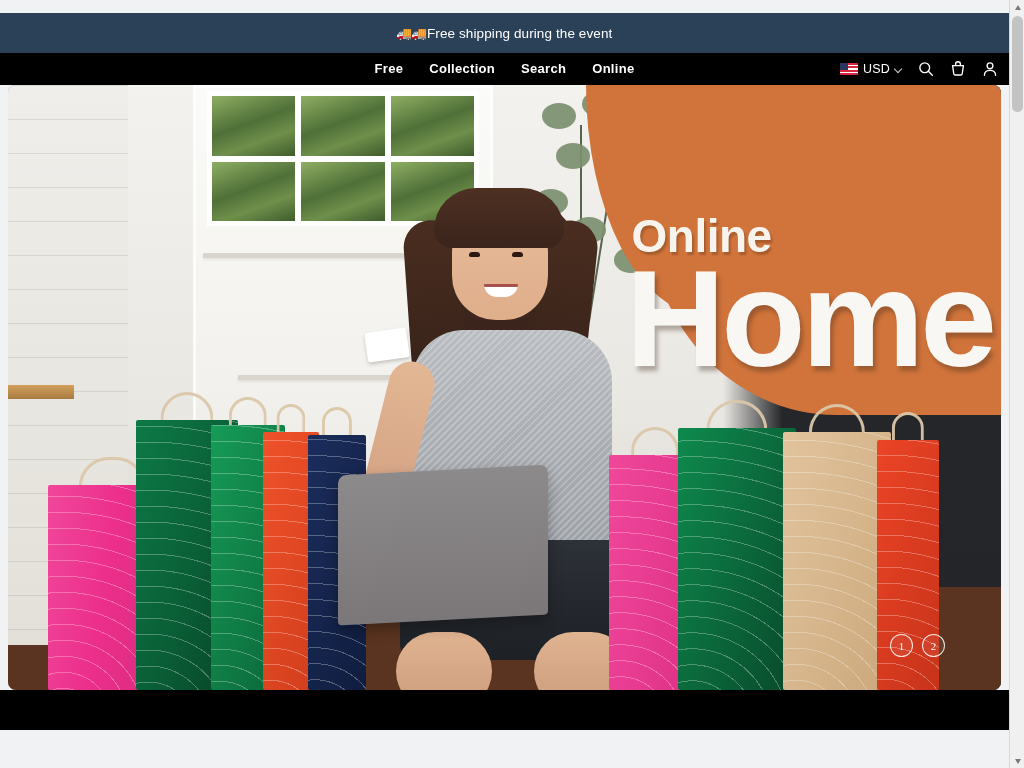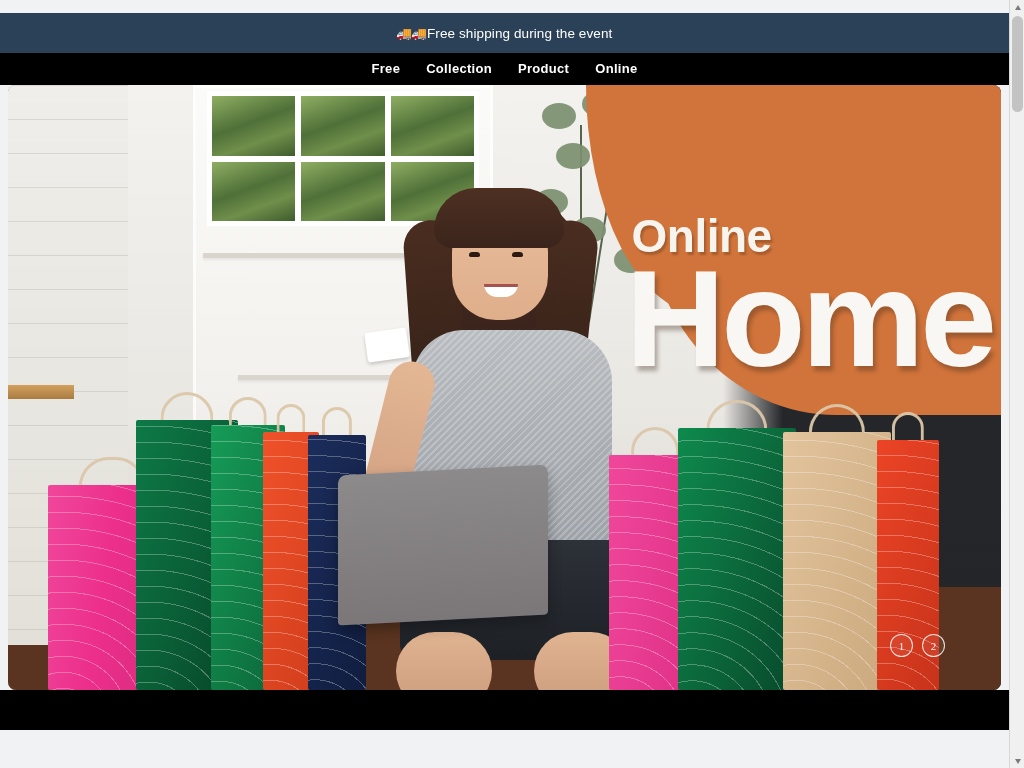--- a/index.html
+++ b/index.html
@@ -519,24 +519,54 @@
 
     <div class="header">
 
       <a class="header-logo" href="#">
         <span class="logo-art"></span>
       </a>
 
       <nav class="nav">
         <a href="#">Free</a>
         <a href="#">Collection</a>
-        <a href="#">Product</a>
+        <a href="#">Search</a>
         <a href="#">Online</a>
       </nav>
 
+      <div class="header-actions">
+
+        <div class="currency">
+          <span class="flag"></span>
+          <span>USD</span>
+          <span class="chev"></span>
+        </div>
+
+        <a class="ico" href="#">
+          <svg width="18" height="18" viewBox="0 0 20 20" fill="none" stroke="#ffffff" stroke-width="1.5">
+            <circle cx="8.6" cy="8.6" r="5.4"></circle>
+              <line x1="12.6" y1="12.6" x2="17" y2="17" stroke-linecap="round"></line>
+          </svg>
+        </a>
+
+        <a class="ico" href="#">
+          <svg width="18" height="18" viewBox="0 0 20 20" fill="none" stroke="#ffffff" stroke-width="1.5">
+            <path d="M4 6.2h12l-1.3 9.1a1.6 1.6 0 0 1-1.6 1.4H6.9a1.6 1.6 0 0 1-1.6-1.4L4 6.2z"></path>
+            <path d="M7.3 6.2V4.6a2.7 2.7 0 0 1 5.4 0v1.6" stroke-linecap="round"></path>
+          </svg>
+        </a>
+
+        <a class="ico" href="#">
+          <svg width="18" height="18" viewBox="0 0 20 20" fill="none" stroke="#ffffff" stroke-width="1.5">
+            <circle cx="10" cy="6.4" r="3.2"></circle>
+            <path d="M3.8 17c0-3.5 2.8-5.6 6.2-5.6s6.2 2.1 6.2 5.6" stroke-linecap="round"></path>
+          </svg>
+        </a>
+
+      </div>
     </div>
 
     <div class="hero">
 
       <div class="hero-photo"></div>
 
       <div class="brick"></div>
       <div class="shelf"></div>
 
       <div class="door">

